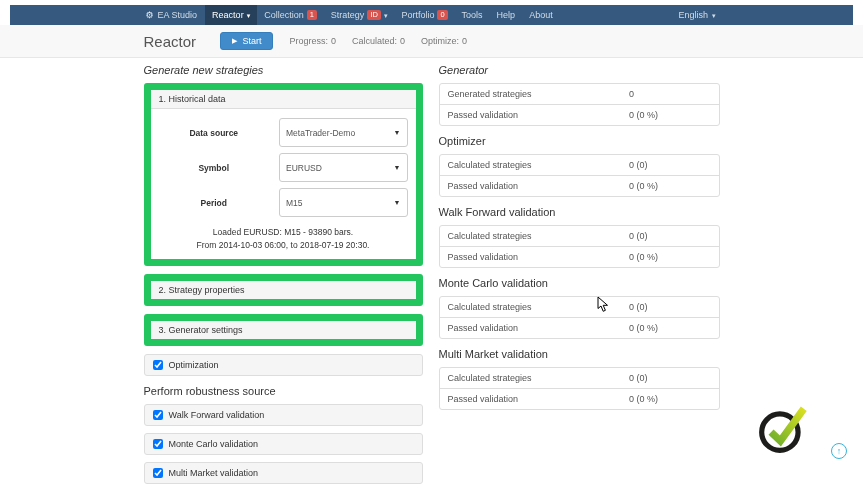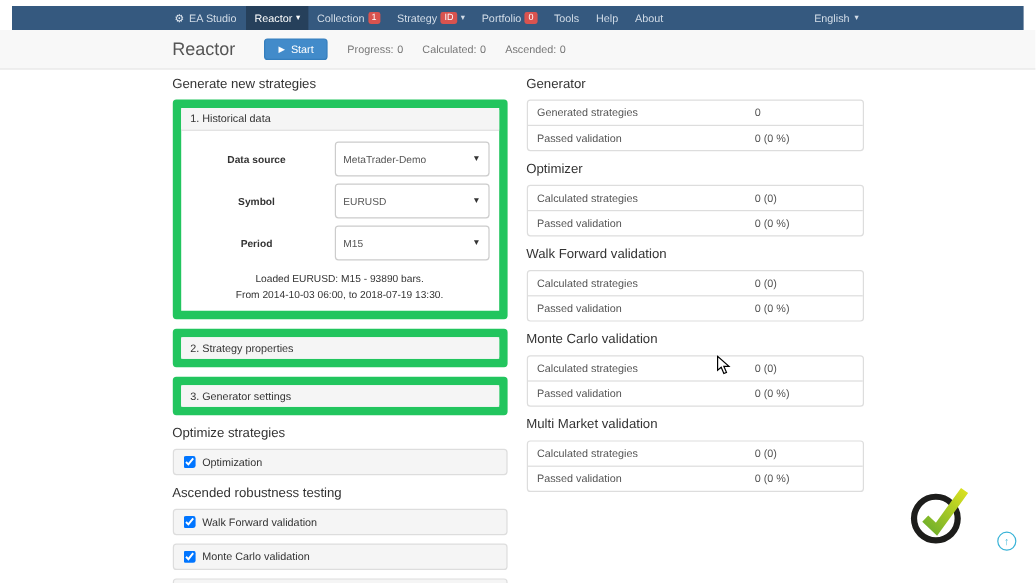--- a/index.html
+++ b/index.html
@@ -28,21 +28,21 @@
   .stats { display:flex; gap:16px; font-size:9px; color:#777; margin-left:16px; }
   .stat-pair { display:flex; gap:3px; }
 
   
   .content { position:absolute; top:57px; left:0; right:0; bottom:0; }
   .content-inner { width:576px; margin:0 auto; display:flex; gap:16px; }
   .col-left { width:279px; }
   .col-right { flex:1; }
 
   .section-heading { font-size:11px; color:#333; margin:9px 0 7px; }
-  .first-heading { margin-top:7px; }
+  .first-heading { margin-top:7px;font-style:italic; }
 
   .panel { border:7px solid #22c55e; border-radius:3px; margin-bottom:8px; background:#fff; }
   .panel-header { background:#f5f5f5; padding:4px 8px; font-size:9px; color:#333; cursor:pointer; border-radius:2px 2px 0 0; }
   .panel-body { border-top:1px solid #ddd; padding:9px 8px 7px; }
 
   .form-row { display:flex; align-items:center; margin-bottom:6px; }
   .form-label { width:112px; text-align:center; padding-right:10px; font-size:8.5px; font-weight:700; color:#333; }
   .select { width:130px; height:29px; border:1px solid #ccc; border-radius:3px; background:#fff; display:flex; align-items:center; justify-content:space-between; padding:0 6px; font-size:8.5px; color:#555; box-sizing:border-box; cursor:pointer; }
   .sel-caret { font-size:7px; color:#333; }
 
@@ -114,21 +114,21 @@
     <div class="stats">
       <span class="stat-pair">
         <span>Progress:</span>
         <span>0</span>
       </span>
       <span class="stat-pair">
         <span>Calculated:</span>
         <span>0</span>
       </span>
       <span class="stat-pair">
-        <span>Ascended:</span>
+        <span>Optimize:</span>
         <span>0</span>
       </span>
     </div>
   </div>
 </div>
 
 <div class="content">
   <div class="content-inner">
 
     <div class="col-left">
@@ -153,41 +153,40 @@
           </div>
           <div class="form-row">
             <div class="form-label">Period</div>
             <div class="select">
               <span>M15</span>
               <span class="sel-caret">▼</span>
             </div>
           </div>
           <div class="loaded-text">
             <div>Loaded EURUSD: M15 - 93890 bars.</div>
-            <div>From 2014-10-03 06:00, to 2018-07-19 13:30.</div>
+            <div>From 2014-10-03 06:00, to 2018-07-19 20:30.</div>
           </div>
         </div>
       </div>
 
       <div class="panel">
         <div class="panel-header" style="border-radius:2px;">2. Strategy properties</div>
       </div>
 
       <div class="panel">
         <div class="panel-header" style="border-radius:2px;">3. Generator settings</div>
       </div>
 
-      <div class="section-heading">Optimize strategies</div>
 
       <div class="check-row">
         <input type="checkbox" checked="" style="">
         <span>Optimization</span>
       </div>
 
-      <div class="section-heading">Ascended robustness testing</div>
+      <div class="section-heading">Perform robustness source</div>
 
       <div class="check-row">
         <input type="checkbox" checked="" style="">
         <span>Walk Forward validation</span>
       </div>
 
       <div class="check-row">
         <input type="checkbox" checked="" style="">
         <span>Monte Carlo validation</span>
       </div>

